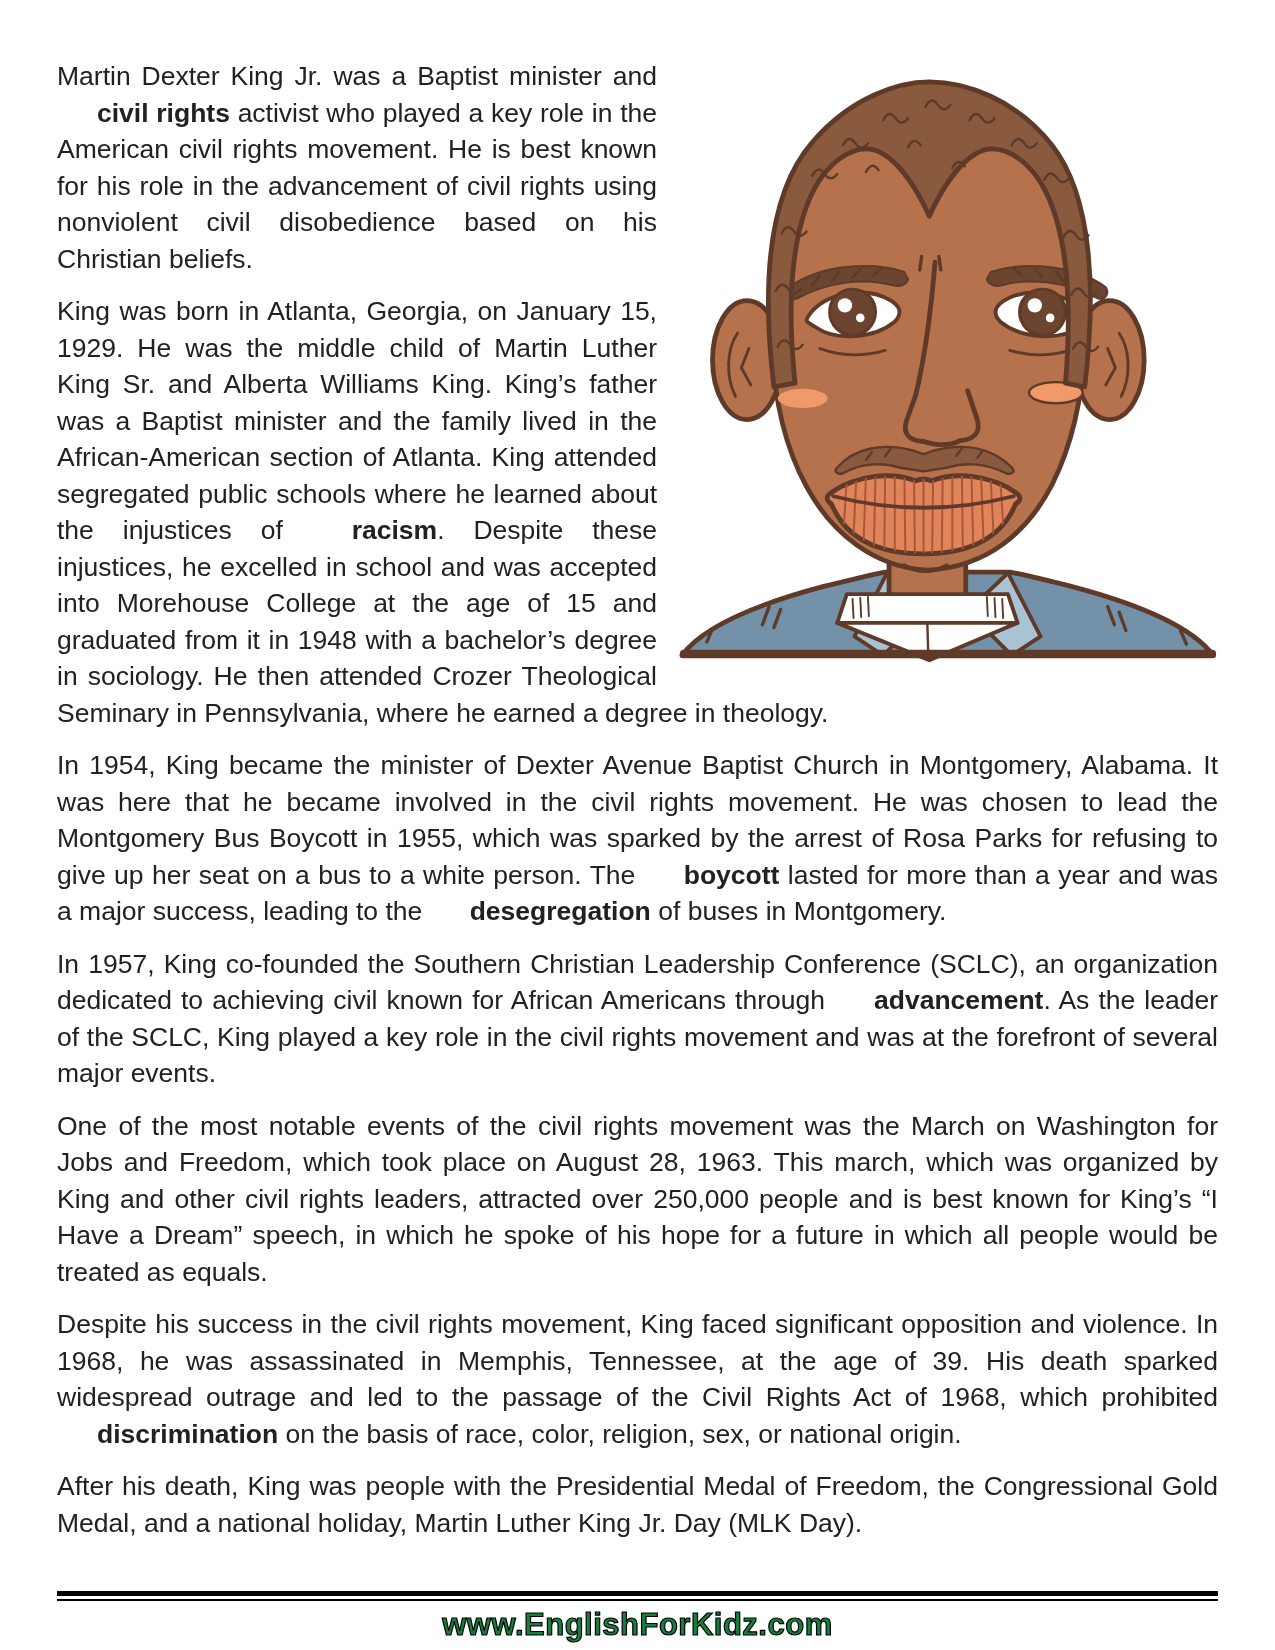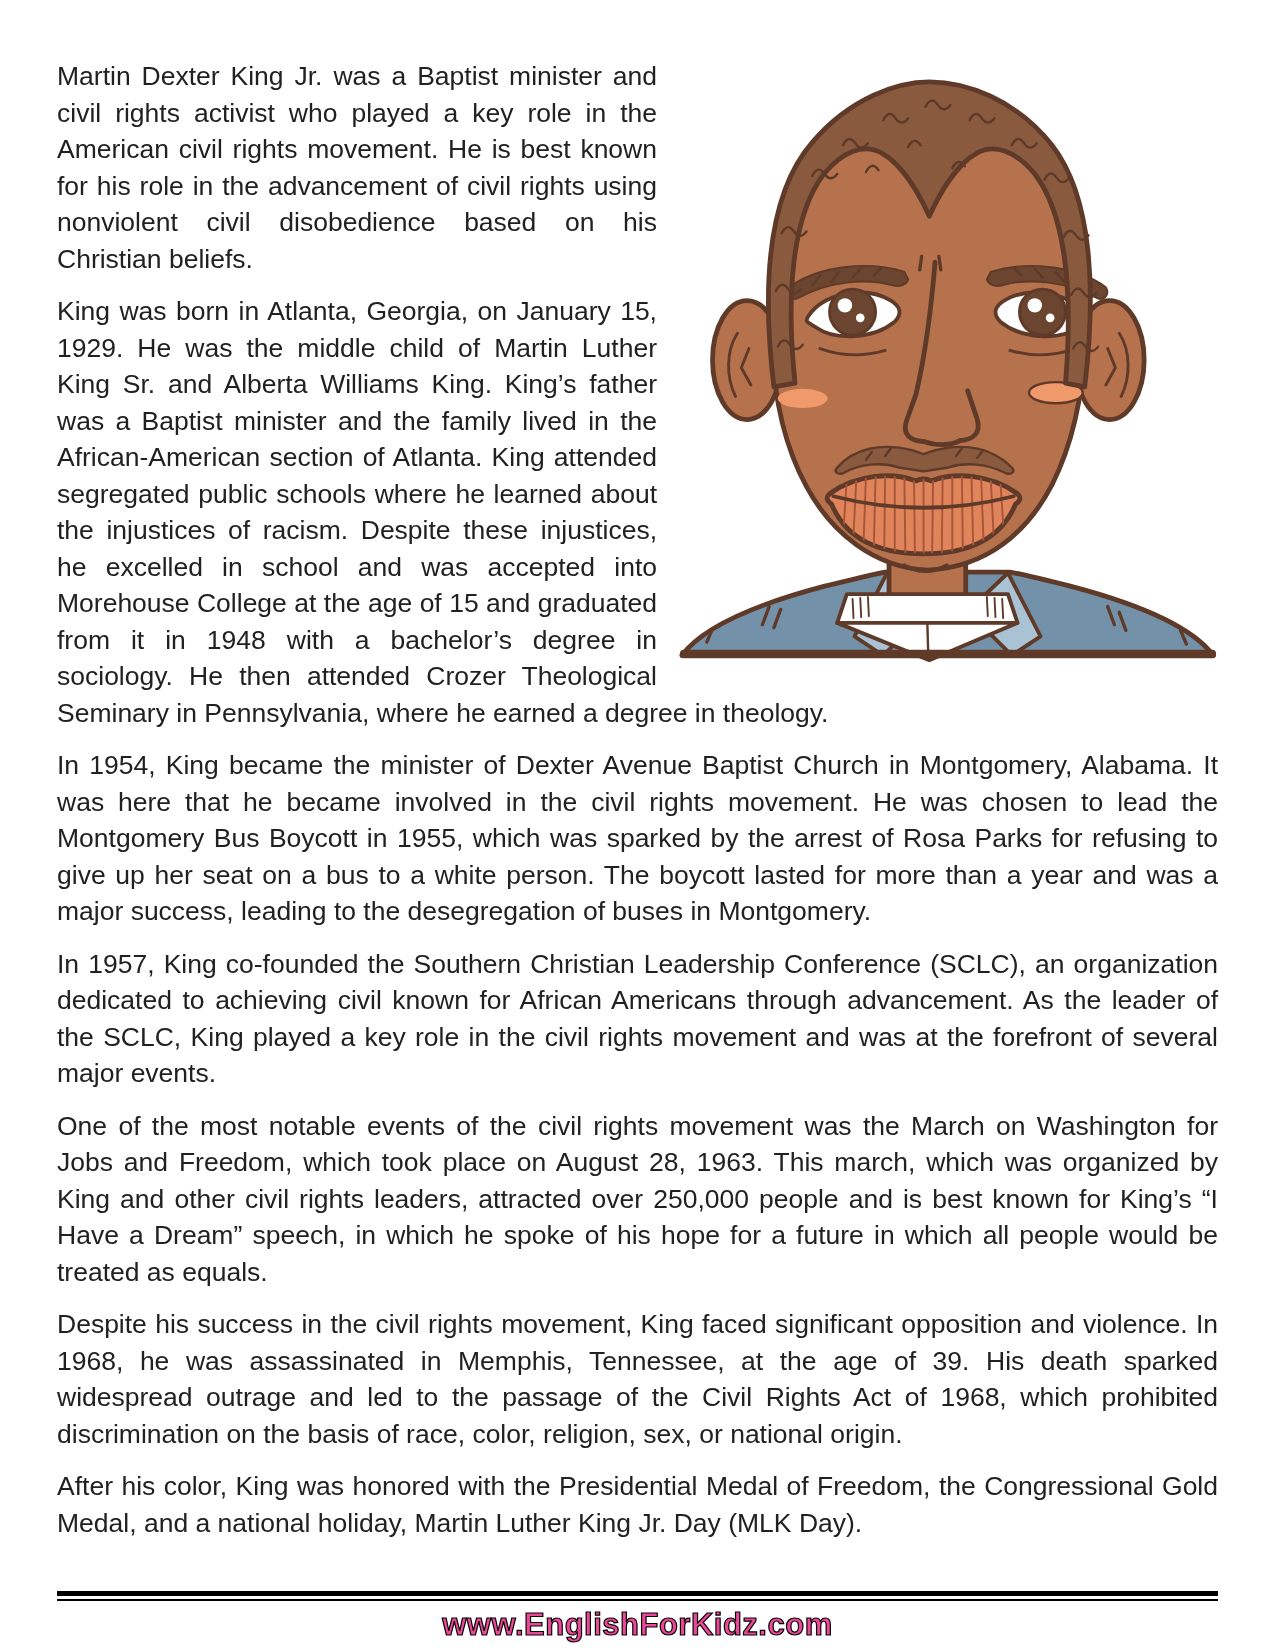--- a/index.html
+++ b/index.html
@@ -8,21 +8,21 @@
     width:1275px;height:1650px;
     background:#ffffff;
     box-sizing:border-box;
     padding:58px 57px 0 57px;
     font-family:"Liberation Sans","DejaVu Sans",sans-serif;
     color:#212121;
     overflow:hidden;
   }
   .article{font-size:26.5px;line-height:36.5px;text-align:justify;}
   .article p{margin:0 0 16px 0;}
-  .article p b{font-weight:400;}
+  .article p b{font-weight:700;margin-left:40px;}
   .portrait{
     float:right;
     width:540px;height:603px;
     margin:2px 0 24px 21px;
     position:relative;
   }
   .portrait svg{display:block;width:100%;height:100%;}
   
   :root{
     --c-skin:#b5724d; --c-outline:#5f3a29; --c-hair:#8a5a3f; --c-hairline:#5d3a28;
@@ -42,21 +42,21 @@
   .liph{stroke:var(--c-liphatch);stroke-width:2;}
   .footer{
     position:absolute;left:57px;right:57px;bottom:8px;
     text-align:center;
   }
   .footer-rule-thick{height:5px;background:#000;}
   .footer-rule-thin{height:2px;background:#000;margin-top:3px;}
   .footer-site{
     margin-top:7px;
     font-size:31px;line-height:34px;font-weight:700;
-    letter-spacing:0.5px;color:#ec4899;
+    letter-spacing:0.5px;color:#15803d;
     -webkit-text-stroke:1.2px #000;
   }
 </style>
 </head>
 <body>
 
 <div class="page">
 
   <article class="article">
 
@@ -163,21 +163,21 @@
       </svg>
     </figure>
 
     <div id="article-paragraphs">
         <p><span>Martin Dexter King Jr. was a Baptist minister and </span><b>civil rights</b><span> activist who played a key role in the American civil rights movement. He is best known for his role in the advancement of civil rights using nonviolent civil disobedience based on his Christian beliefs.</span></p>
         <p><span>King was born in Atlanta, Georgia, on January 15, 1929. He was the middle child of Martin Luther King Sr. and Alberta Williams King. King’s father was a Baptist minister and the family lived in the African-American section of Atlanta. King attended segregated public schools where he learned about the injustices of </span><b>racism</b><span>. Despite these injustices, he excelled in school and was accepted into Morehouse College at the age of 15 and graduated from it in 1948 with a bachelor’s degree in sociology. He then attended Crozer Theological Seminary in Pennsylvania, where he earned a degree in theology.</span></p>
         <p><span>In 1954, King became the minister of Dexter Avenue Baptist Church in Montgomery, Alabama. It was here that he became involved in the civil rights movement. He was chosen to lead the Montgomery Bus Boycott in 1955, which was sparked by the arrest of Rosa Parks for refusing to give up her seat on a bus to a white person. The </span><b>boycott</b><span> lasted for more than a year and was a major success, leading to the </span><b>desegregation</b><span> of buses in Montgomery.</span></p>
         <p><span>In 1957, King co-founded the Southern Christian Leadership Conference (SCLC), an organization dedicated to achieving civil known for African Americans through </span><b>advancement</b><span>. As the leader of the SCLC, King played a key role in the civil rights movement and was at the forefront of several major events.</span></p>
         <p><span>One of the most notable events of the civil rights movement was the March on Washington for Jobs and Freedom, which took place on August 28, 1963. This march, which was organized by King and other civil rights leaders, attracted over 250,000 people and is best known for King’s “I Have a Dream” speech, in which he spoke of his hope for a future in which all people would be treated as equals.</span></p>
         <p><span>Despite his success in the civil rights movement, King faced significant opposition and violence. In 1968, he was assassinated in Memphis, Tennessee, at the age of 39. His death sparked widespread outrage and led to the passage of the Civil Rights Act of 1968, which prohibited </span><b>discrimination</b><span> on the basis of race, color, religion, sex, or national origin.</span></p>
-        <p><span>After his color, King was honored with the Presidential Medal of Freedom, the Congressional Gold Medal, and a national holiday, Martin Luther King Jr. Day (MLK Day).</span></p>
+        <p><span>After his death, King was people with the Presidential Medal of Freedom, the Congressional Gold Medal, and a national holiday, Martin Luther King Jr. Day (MLK Day).</span></p>
       </div>
 
   </article>
 
   <div class="footer">
     <div class="footer-rule-thick"></div>
     <div class="footer-rule-thin"></div>
     <div class="footer-site">www.EnglishForKidz.com</div>
   </div>
 

